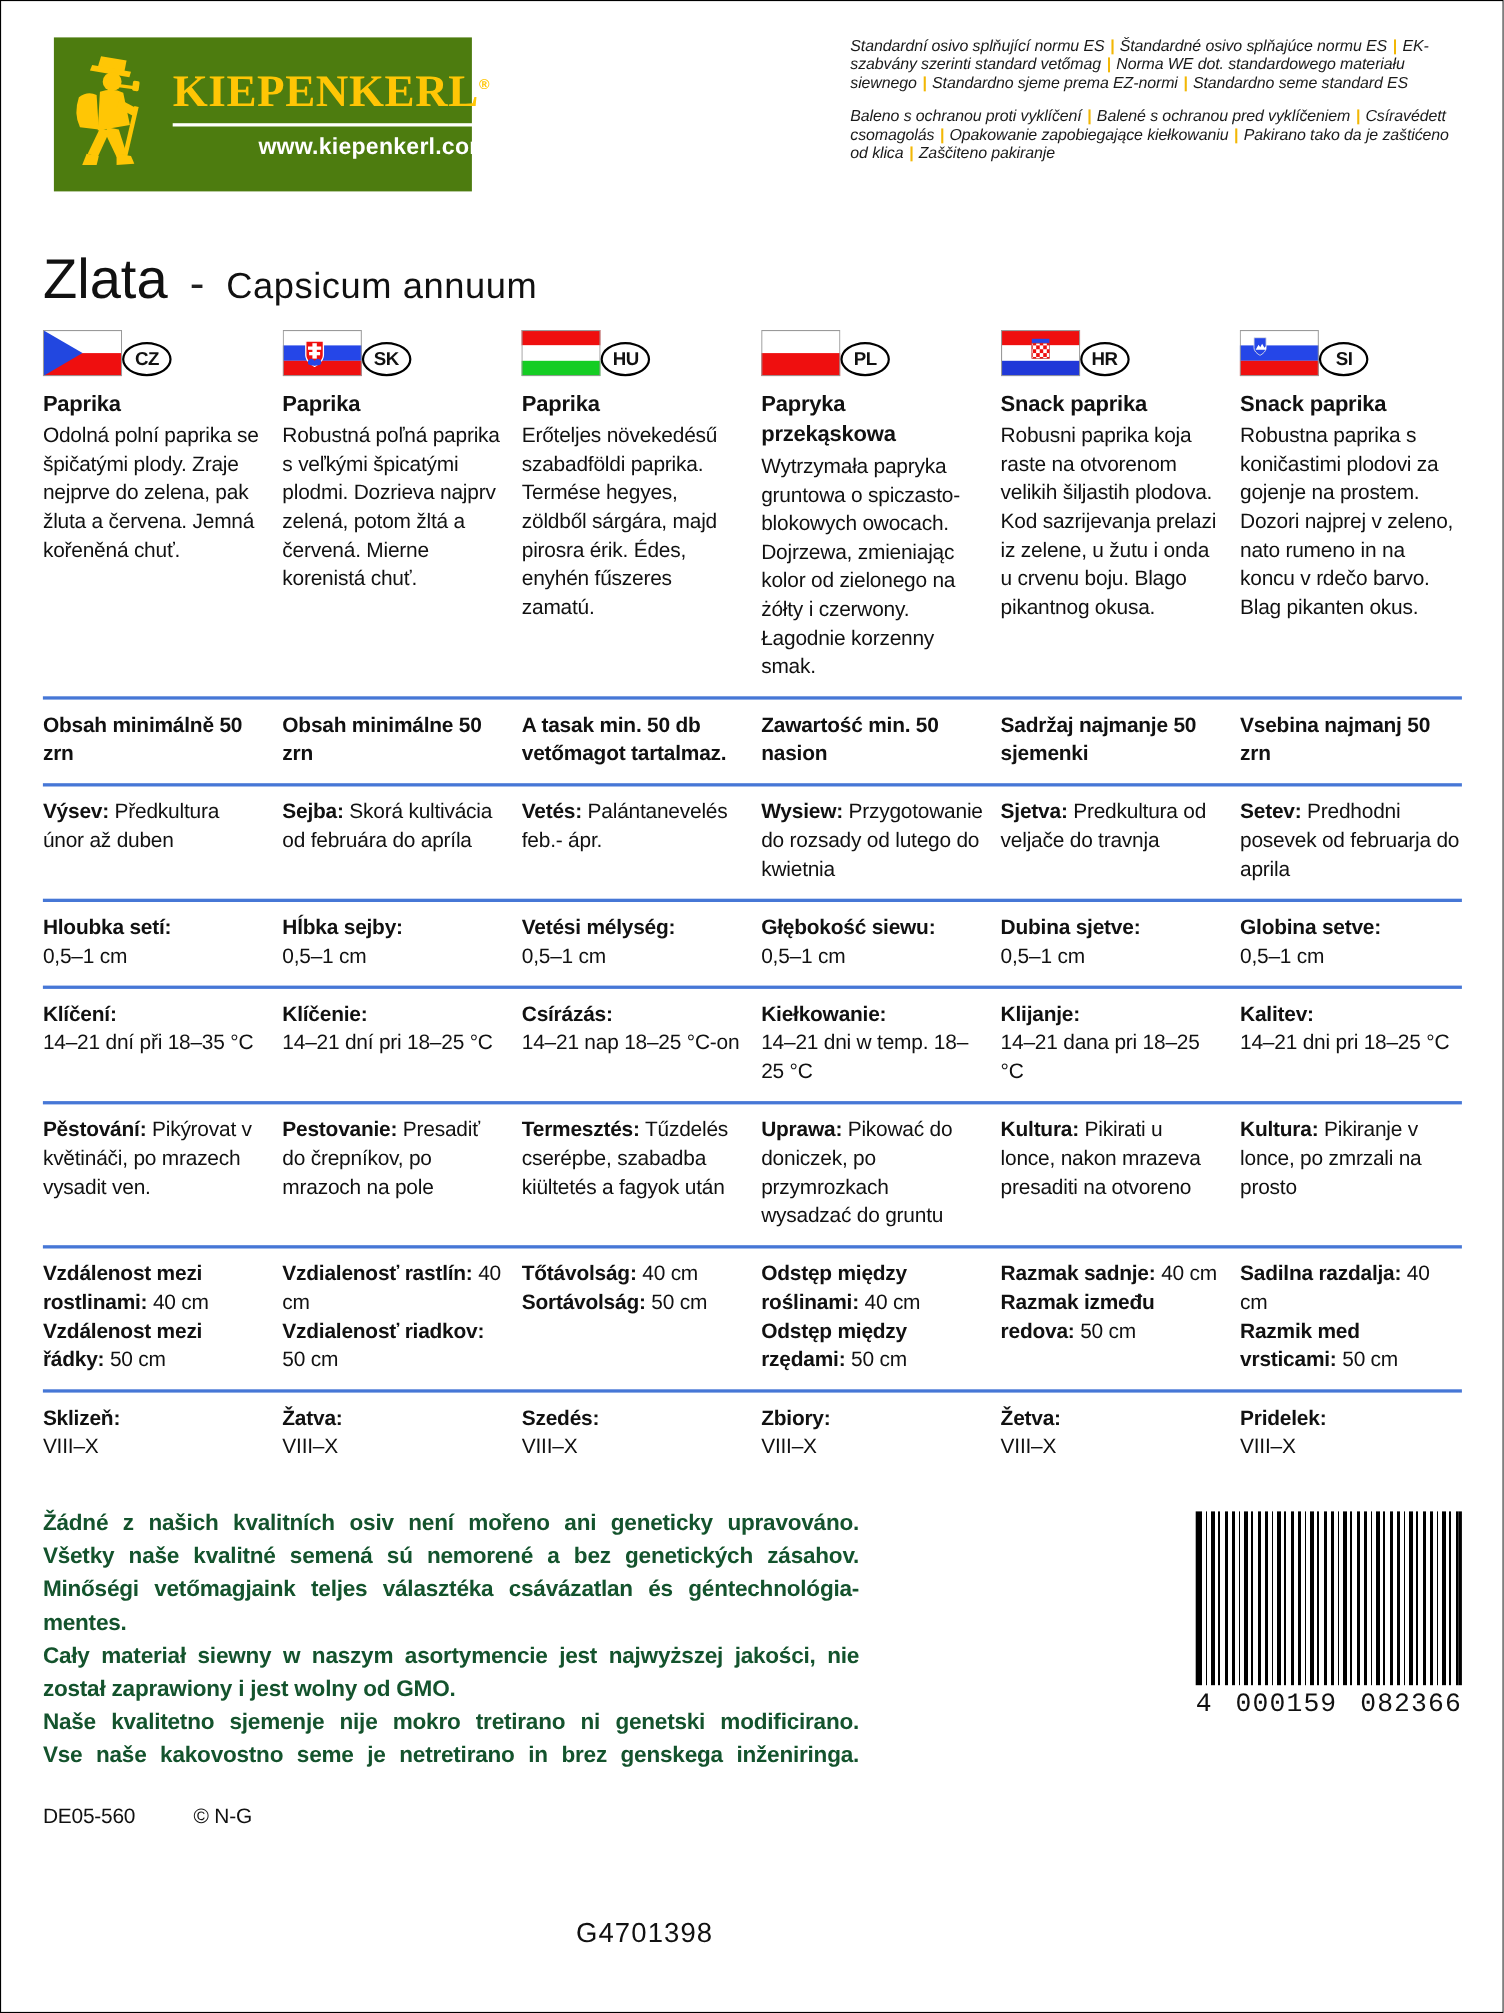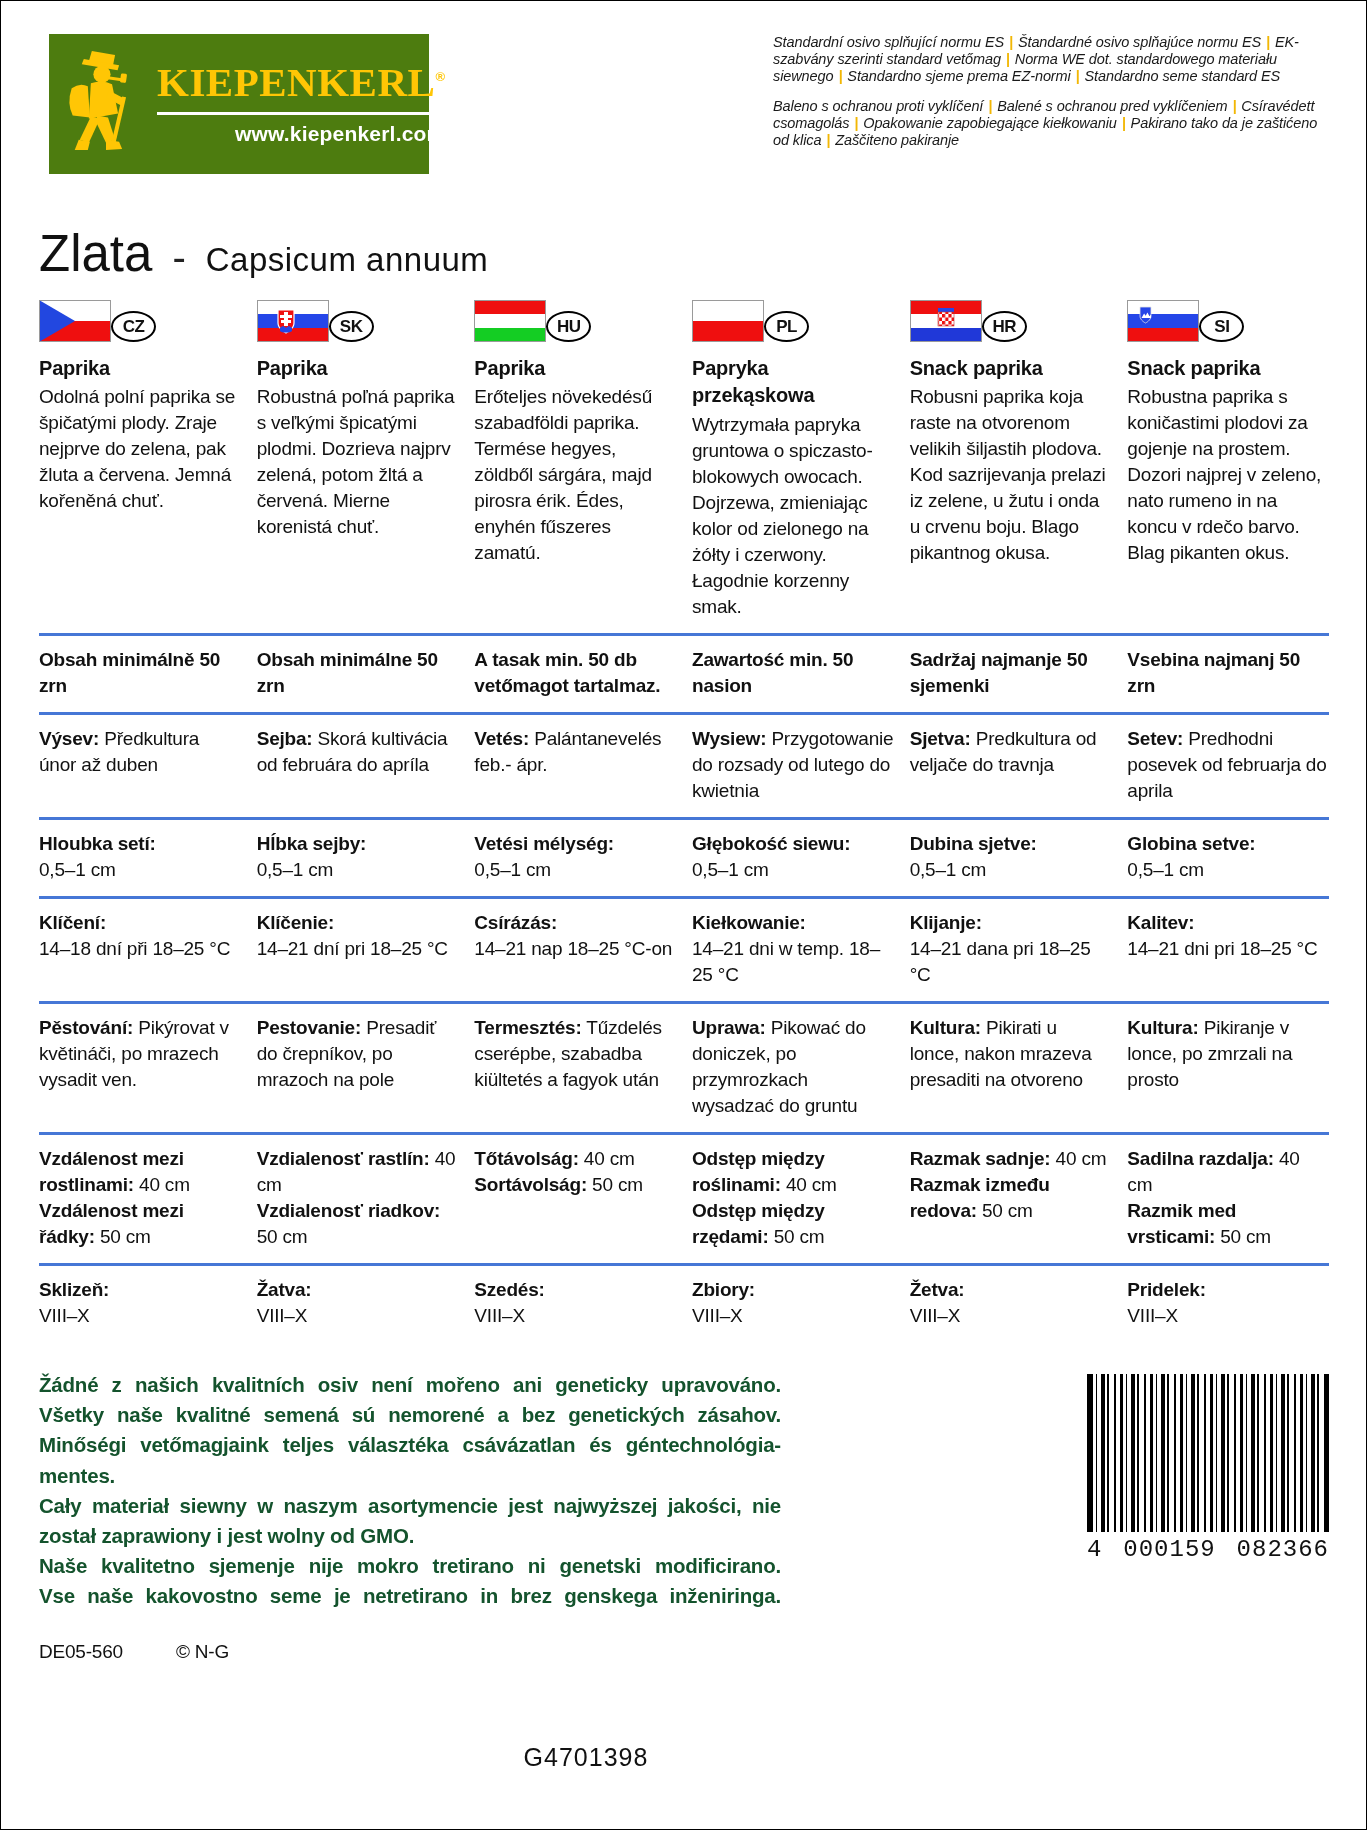--- a/index.html
+++ b/index.html
@@ -259,21 +259,21 @@
         </div>
       <div class="cell">
           <div class="b">Globina setve:</div>
           <div>0,5–1 cm</div>
         </div>
     </div>
 
     <div class="row">
       <div class="cell">
           <div class="b">Klíčení:</div>
-          <div>14–18 dní při 18–25 °C</div>
+          <div>14–21 dní při 18–35 °C</div>
         </div>
       <div class="cell">
           <div class="b">Klíčenie:</div>
           <div>14–21 dní pri 18–25 °C</div>
         </div>
       <div class="cell">
           <div class="b">Csírázás:</div>
           <div>14–21 nap 18–25 °C-on</div>
         </div>
       <div class="cell">

